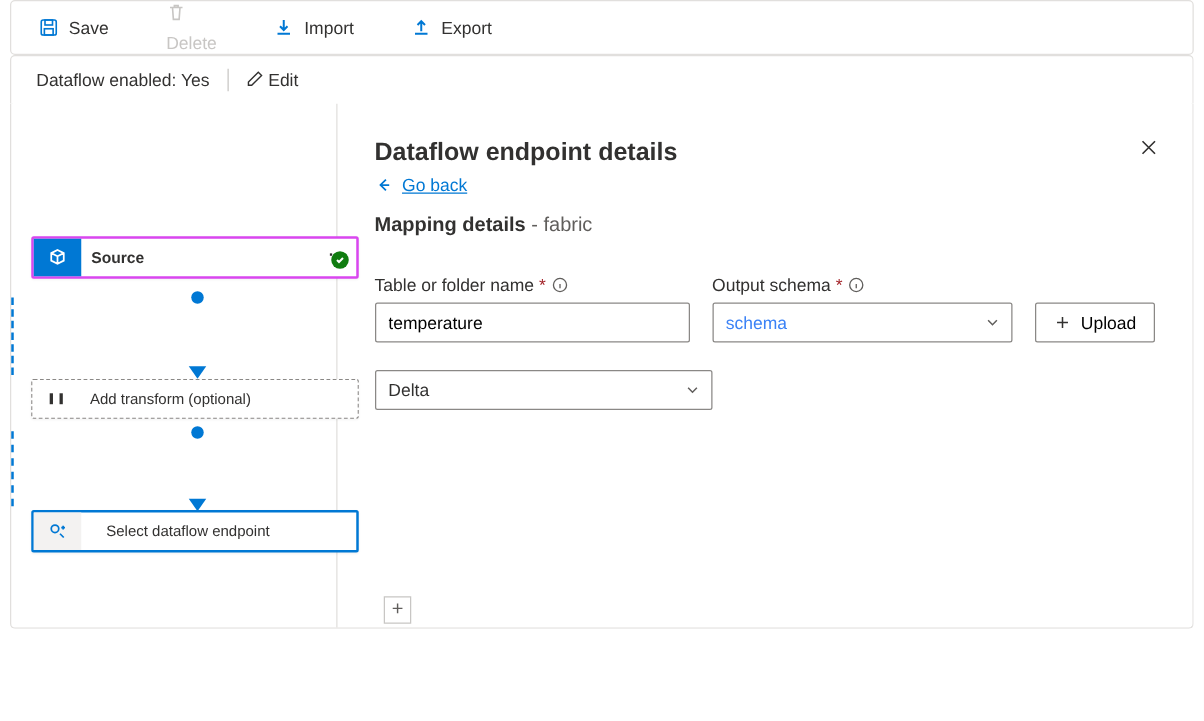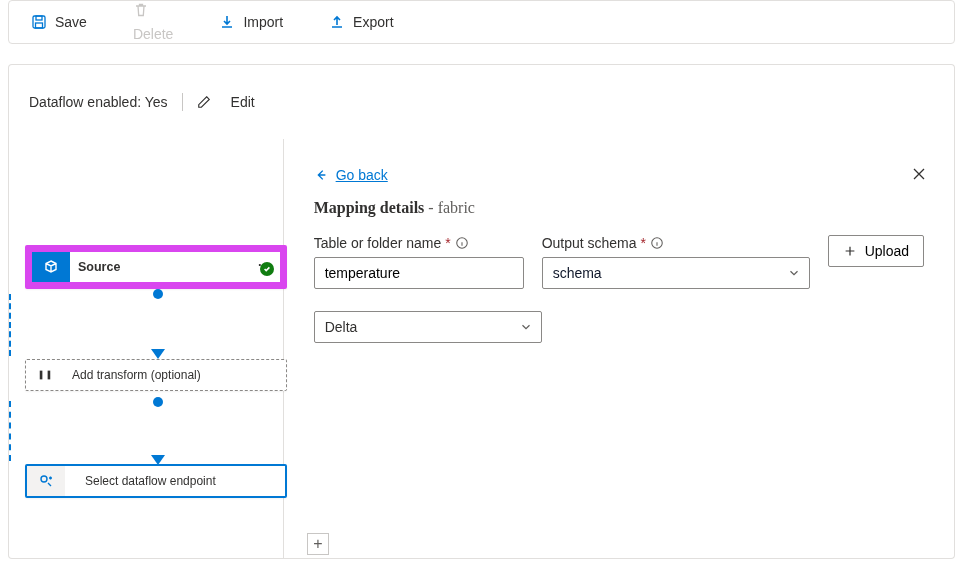--- a/index.html
+++ b/index.html
@@ -34,30 +34,29 @@
     font-size: 14px; cursor: pointer; background: none; border: none;
     color: #323130; padding: 4px 2px;
   }
   .tb-btn.disabled { color: #c8c6c4; cursor: default; flex-direction: column; }
   .tb-btn svg { flex: none; }
   .tb-btn.save svg { color: #0078d4; }
   .tb-btn.import svg { color: #0078d4; }
   .tb-btn.export svg { color: #0078d4; }
 
   .statusbar {
-    margin-top: 20px;
     border: 1px solid #e1dfdd;
     border-bottom: none;
     border-radius: 4px 4px 0 0;
-    padding: 28px 20px;
+    padding: 10px 20px;
     display: flex; align-items: center; gap: 14px;
     font-size: 14px;
   }
   .vsep { width:1px; height:18px; background:#c8c6c4; }
-  .edit-link { display:inline-flex; align-items:center; gap:20px; cursor:pointer; }
+  .edit-link { display:inline-flex; gap:4px; cursor:pointer; }
 
   .main {
     display: flex;
     border: 1px solid #e1dfdd;
     border-top: none;
     border-radius: 0 0 4px 4px;
     height: 420px;
     position: relative;
   }
   .canvas {
@@ -69,48 +68,48 @@
   .panel { flex: 1; padding: 28px 30px 20px 30px; position: relative; }
   .panel h2 { font-size: 20px; font-weight:600; margin: 0 0 6px 0; }
   .go-back {
     color:#0078d4; font-size:14px; display:inline-flex; align-items:center;
     gap:8px; cursor:pointer; margin-bottom: 16px; background:none; border:none; padding:0;text-decoration:underline;
   }
   .close-x {
     position:absolute; top:24px; right:24px; cursor:pointer;
     background:none; border:none; padding:4px;
   }
-  .mapping-hdr { font-size:16px; font-weight:600; margin-bottom:18px;font-family:Liberation Serif, serif; }
+  .mapping-hdr { font-size:16px; font-weight:600; margin-bottom:30px; }
   .mapping-hdr .sub { font-weight:400; color:#605e5c; }
-  .form-row { display:flex; gap:18px; align-items:flex-start; margin-bottom:22px; }
+  .form-row { display:flex; gap:18px; align-items:flex-end; margin-bottom:22px; }
   .field { display:flex; flex-direction:column; gap:6px; }
   .field label { font-size:14px; display:inline-flex; align-items:center; gap:4px; }
   .req { color:#a4262c; }
   .info-ic { display:inline-flex; }
   .text-input {
-    height:32px; width:210px; border:1px solid #8a8886; border-radius:2px;
+    height:32px; width:252px; border:1px solid #8a8886; border-radius:2px;
     padding:0 10px; font-size:14px; font-family:inherit;
   }
   .select {
-    height:32px; width:268px; border:1px solid #8a8886; border-radius:2px;
-    padding:0 28px 0 10px; font-size:14px; color:#0f172a;
+    height:32px; width:240px; border:1px solid #8a8886; border-radius:2px;
+    padding:0 28px 0 10px; font-size:14px; color:#3b82f6;
     background:#fff; position:relative; display:flex; align-items:center; cursor:pointer;
   }
-  .select.small { width:228px; color:#323130; }
+  .select.small { width:270px; color:#323130; }
   .select .chev { position:absolute; right:8px; top:8px; pointer-events:none; }
   .upload-btn {
     height:32px; border:1px solid #8a8886; border-radius:2px; background:#fff;
     padding:0 14px; font-size:14px; display:inline-flex; align-items:center; gap:8px;
     cursor:pointer;
   }
 
   
   .node {
     position:absolute; left:16px; width:262px; background:#fff;
-    border:7px solid #d946ef; border-radius:2px; display:flex; align-items:stretch;
+    border:2px solid #d946ef; border-radius:2px; display:flex; align-items:stretch;
     box-shadow: 0 1px 2px rgba(0,0,0,0.05);
   }
   .node .icon-box {
     width:38px; display:flex; align-items:center; justify-content:center;
   }
   .node .body { flex:1; padding:8px 8px; position:relative; }
   .node .body .t1 { font-size:12.5px; font-weight:600; }
   .node .body .t2 { font-size:11px; color:#605e5c; margin-top:2px; }
   .node .more { position:absolute; top:6px; right:6px; font-weight:700; color:#323130; cursor:pointer; letter-spacing:1px; font-size:13px; line-height:1; }
   .node .check { position:absolute; bottom:6px; right:6px; width:14px; height:14px; background:#107c10; border-radius:50%; display:flex; align-items:center; justify-content:center; }
@@ -250,20 +249,21 @@
       <div class="plus-badge">+</div>
     </div>
 
     <div class="panel">
       <button class="close-x">
         <svg width="14" height="14" viewBox="0 0 14 14" stroke="#323130" stroke-width="1.3">
             <path d="M2 2l10 10M12 2L2 12"></path>
           </svg>
       </button>
 
+      <h2>Dataflow endpoint details</h2>
       <button class="go-back">
         <svg width="14" height="14" viewBox="0 0 16 16" fill="none" stroke="#0078d4" stroke-width="1.6">
             <path d="M10 3L5 8l5 5M5 8h8"></path>
           </svg>
         <span>Go back</span>
       </button>
 
       <div class="mapping-hdr">
         <span>Mapping details</span>
         <span class="sub"> - <span>fabric</span></span>

